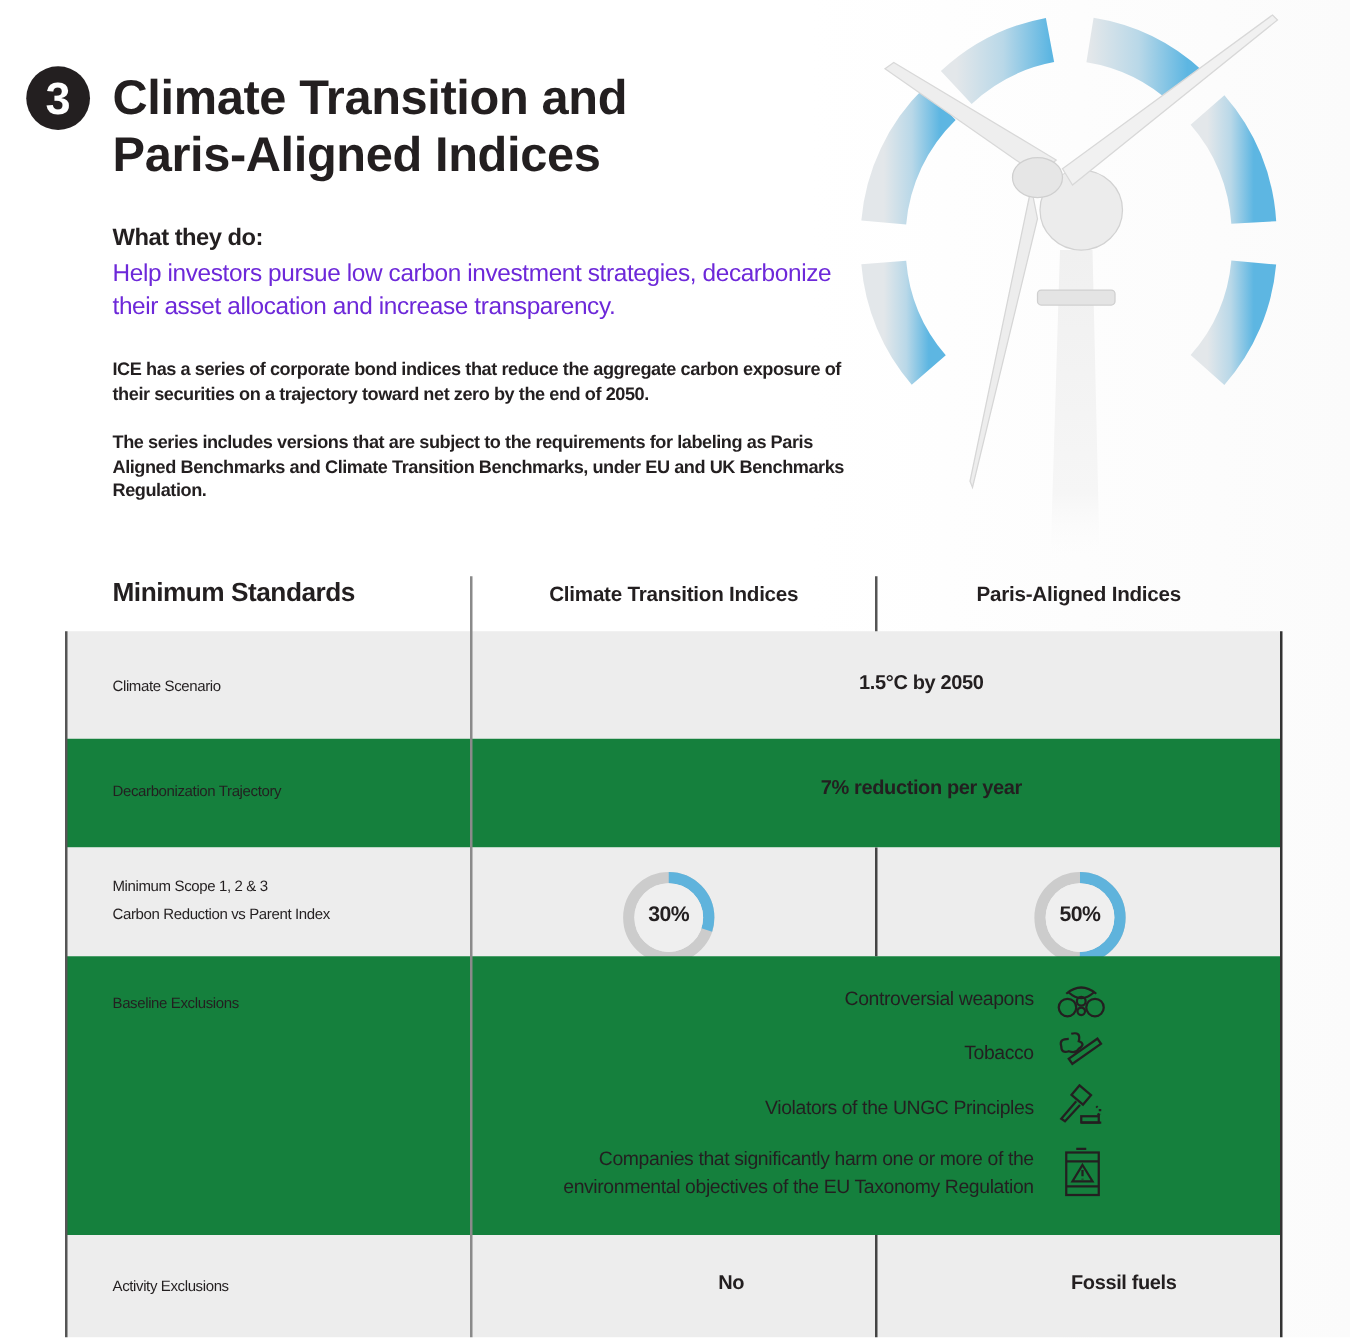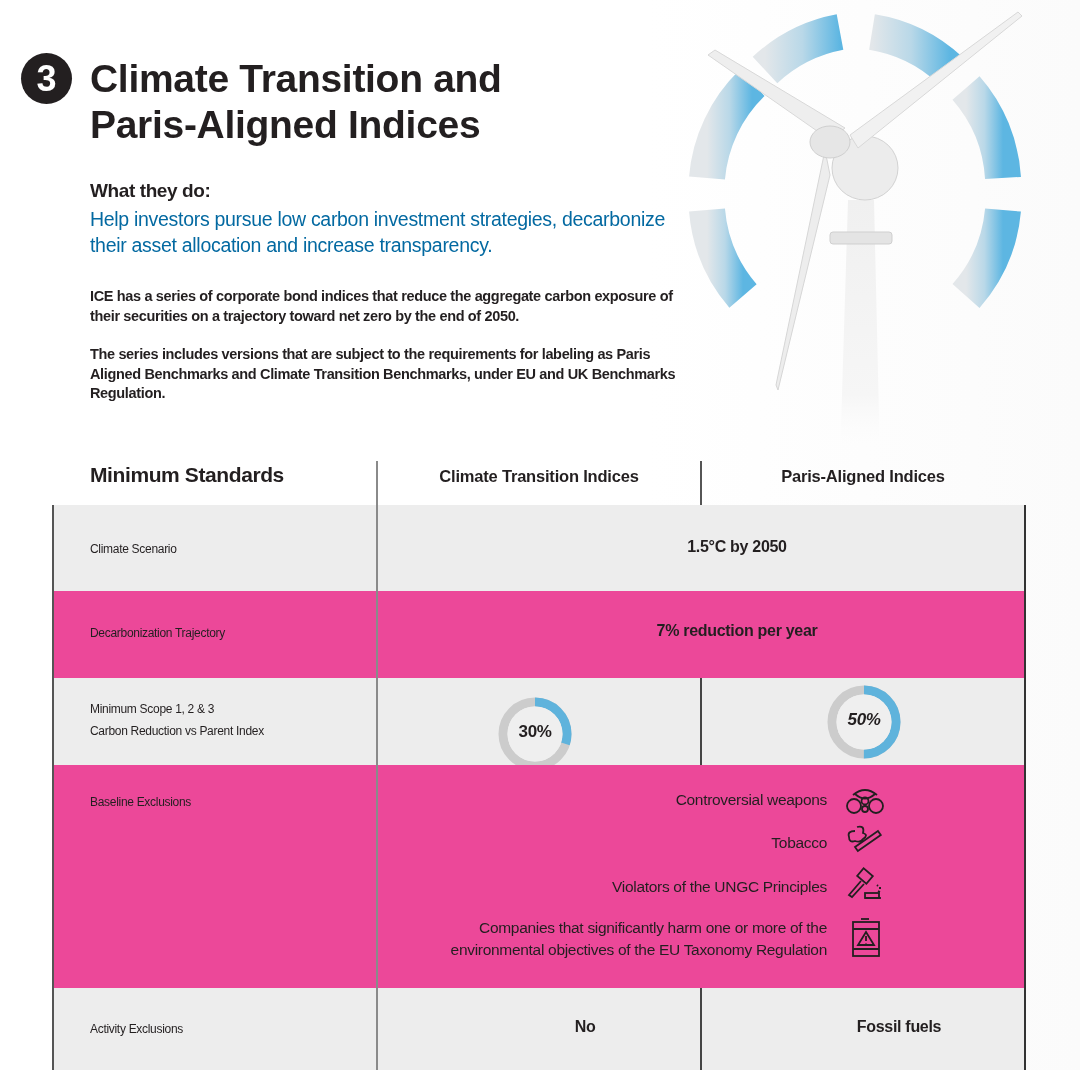--- a/index.html
+++ b/index.html
@@ -7,39 +7,39 @@
          font-family:"Liberation Sans", sans-serif; color:#231f20; }
   .bg-fade { position:absolute; left:0; top:0; width:1080px; height:1070px;
     background:linear-gradient(90deg,#ffffff 0%, #ffffff 60%, #fbfbfb 100%); }
 
   
   .badge { position:absolute; left:21px; top:53px; width:51px; height:51px; border-radius:50%;
     background:#231f20; color:#fff; font-weight:bold; font-size:36px; line-height:51px; text-align:center; }
   .title { position:absolute; left:90px; top:56px; font-size:39px; line-height:46px; font-weight:bold;
     letter-spacing:-0.3px; margin:0; color:#231f20; }
   .what-label { position:absolute; left:90px; top:180px; font-size:19px; font-weight:bold; letter-spacing:-0.4px; }
-  .what-text { position:absolute; left:90px; top:206px; width:580px; font-size:19.5px; line-height:26px; color:#0369a1; letter-spacing:-0.3px; }
+  .what-text { position:absolute; left:90px; top:206px; width:580px; font-size:19.5px; line-height:26px; color:#6d28d9; letter-spacing:-0.3px; }
   .para { position:absolute; left:90px; width:600px; font-size:14.5px; line-height:19.5px; font-weight:bold; color:#231f20; letter-spacing:-0.35px; }
   .p1 { top:287px; }
   .p2 { top:345px; }
 
   
   .art { position:absolute; left:680px; top:0; width:400px; height:460px; }
 
   
   .thead { position:absolute; top:460px; height:45px; font-weight:bold; }
   .th-min { left:90px; top:460px; font-size:21px; letter-spacing:-0.4px; line-height:30px; }
   .th-col { font-size:16.5px; line-height:32px; text-align:center; letter-spacing:-0.2px; }
   .th-ct { left:377px; width:324px; }
   .th-pa { left:701px; width:324px; }
   .vline { position:absolute; width:1.5px; background:#8a8a8a; }
 
   .row { position:absolute; left:53px; width:972px; }
   .dark { background:#ededed; }
-  .light { background:#ec4899; }
+  .light { background:#15803d; }
   .row-label { position:absolute; left:37px; font-size:12px; line-height:22px; color:#231f20; letter-spacing:-0.3px; }
   .cell-center { position:absolute; text-align:center; font-weight:bold; font-size:16px; letter-spacing:-0.3px;padding-left:36px; }
 
   .border-left { position:absolute; left:52px; top:505px; width:1.5px; height:565px; background:#555; }
   .border-right { position:absolute; left:1024px; top:505px; width:2px; height:565px; background:#333; }
 
   .donut { position:absolute; width:76px; height:76px; }
   .donut-label { position:absolute; width:76px; text-align:center; top:26px; font-weight:bold; font-size:17px; letter-spacing:-0.4px; }
 
   .excl { position:absolute; right:0; text-align:right; font-size:15.5px; line-height:22px; color:#231f20; letter-spacing:-0.3px; }
@@ -119,21 +119,21 @@
 
   <div class="donut" style="left:444px;top:18px;">
     <svg width="76" height="76" viewBox="0 0 76 76">
       <circle cx="38" cy="38" r="32" fill="none" stroke="#cccccc" stroke-width="9"></circle>
       <circle cx="38" cy="38" r="32" fill="none" stroke="#5fb3dc" stroke-width="9" stroke-dasharray="60.3 200" transform="rotate(-90 38 38)"></circle>
       <circle cx="38" cy="38" r="27.5" fill="#efefef"></circle>
     </svg>
     <div class="donut-label">30%</div>
   </div>
 
-  <div class="donut" style="left:773px;top:6px;font-style:italic;">
+  <div class="donut" style="left:773px;top:18px;">
     <svg width="76" height="76" viewBox="0 0 76 76">
       <circle cx="38" cy="38" r="32" fill="none" stroke="#cccccc" stroke-width="9"></circle>
       <circle cx="38" cy="38" r="32" fill="none" stroke="#5fb3dc" stroke-width="9" stroke-dasharray="100.5 200" transform="rotate(-90 38 38)"></circle>
       <circle cx="38" cy="38" r="27.5" fill="#efefef"></circle>
     </svg>
     <div class="donut-label">50%</div>
   </div>
 </div>
 
 <div class="row light" style="top:765px;height:223px;">

